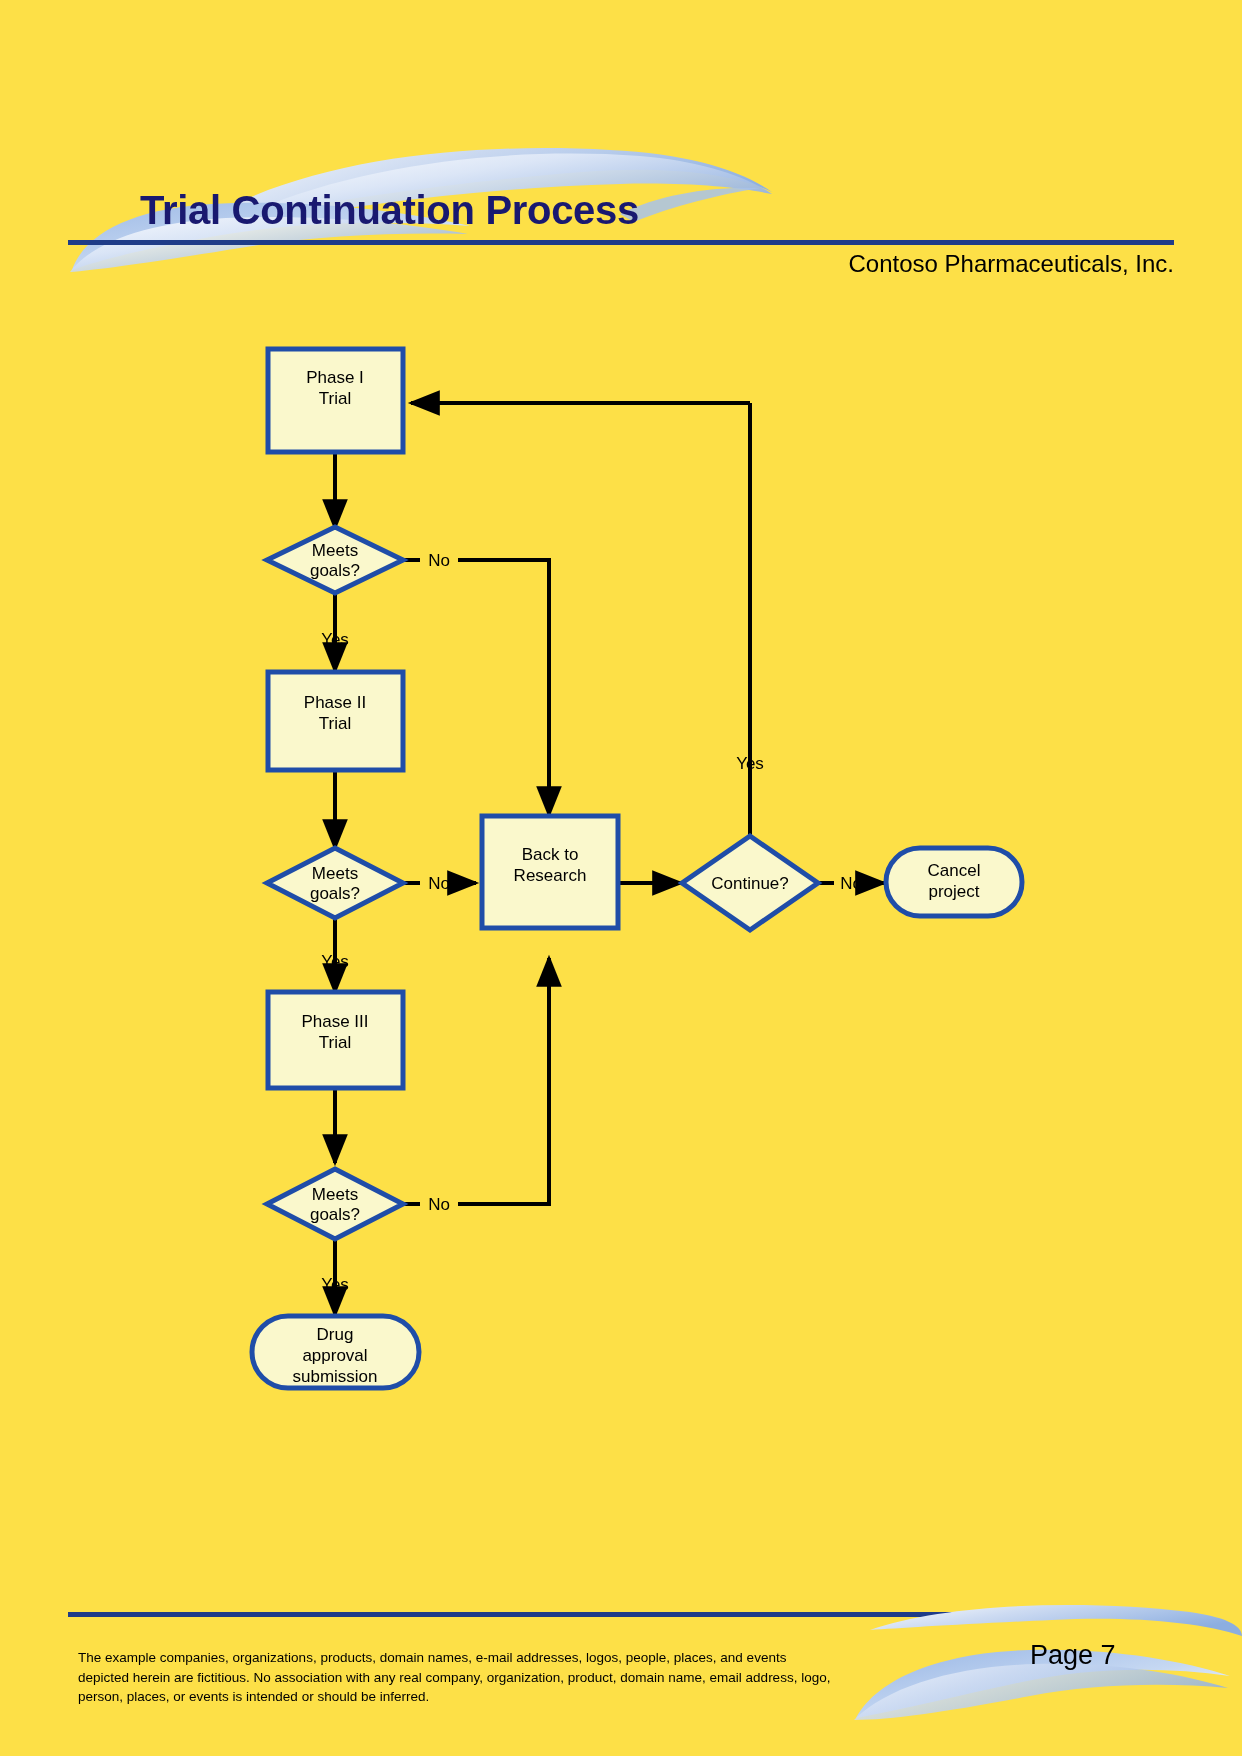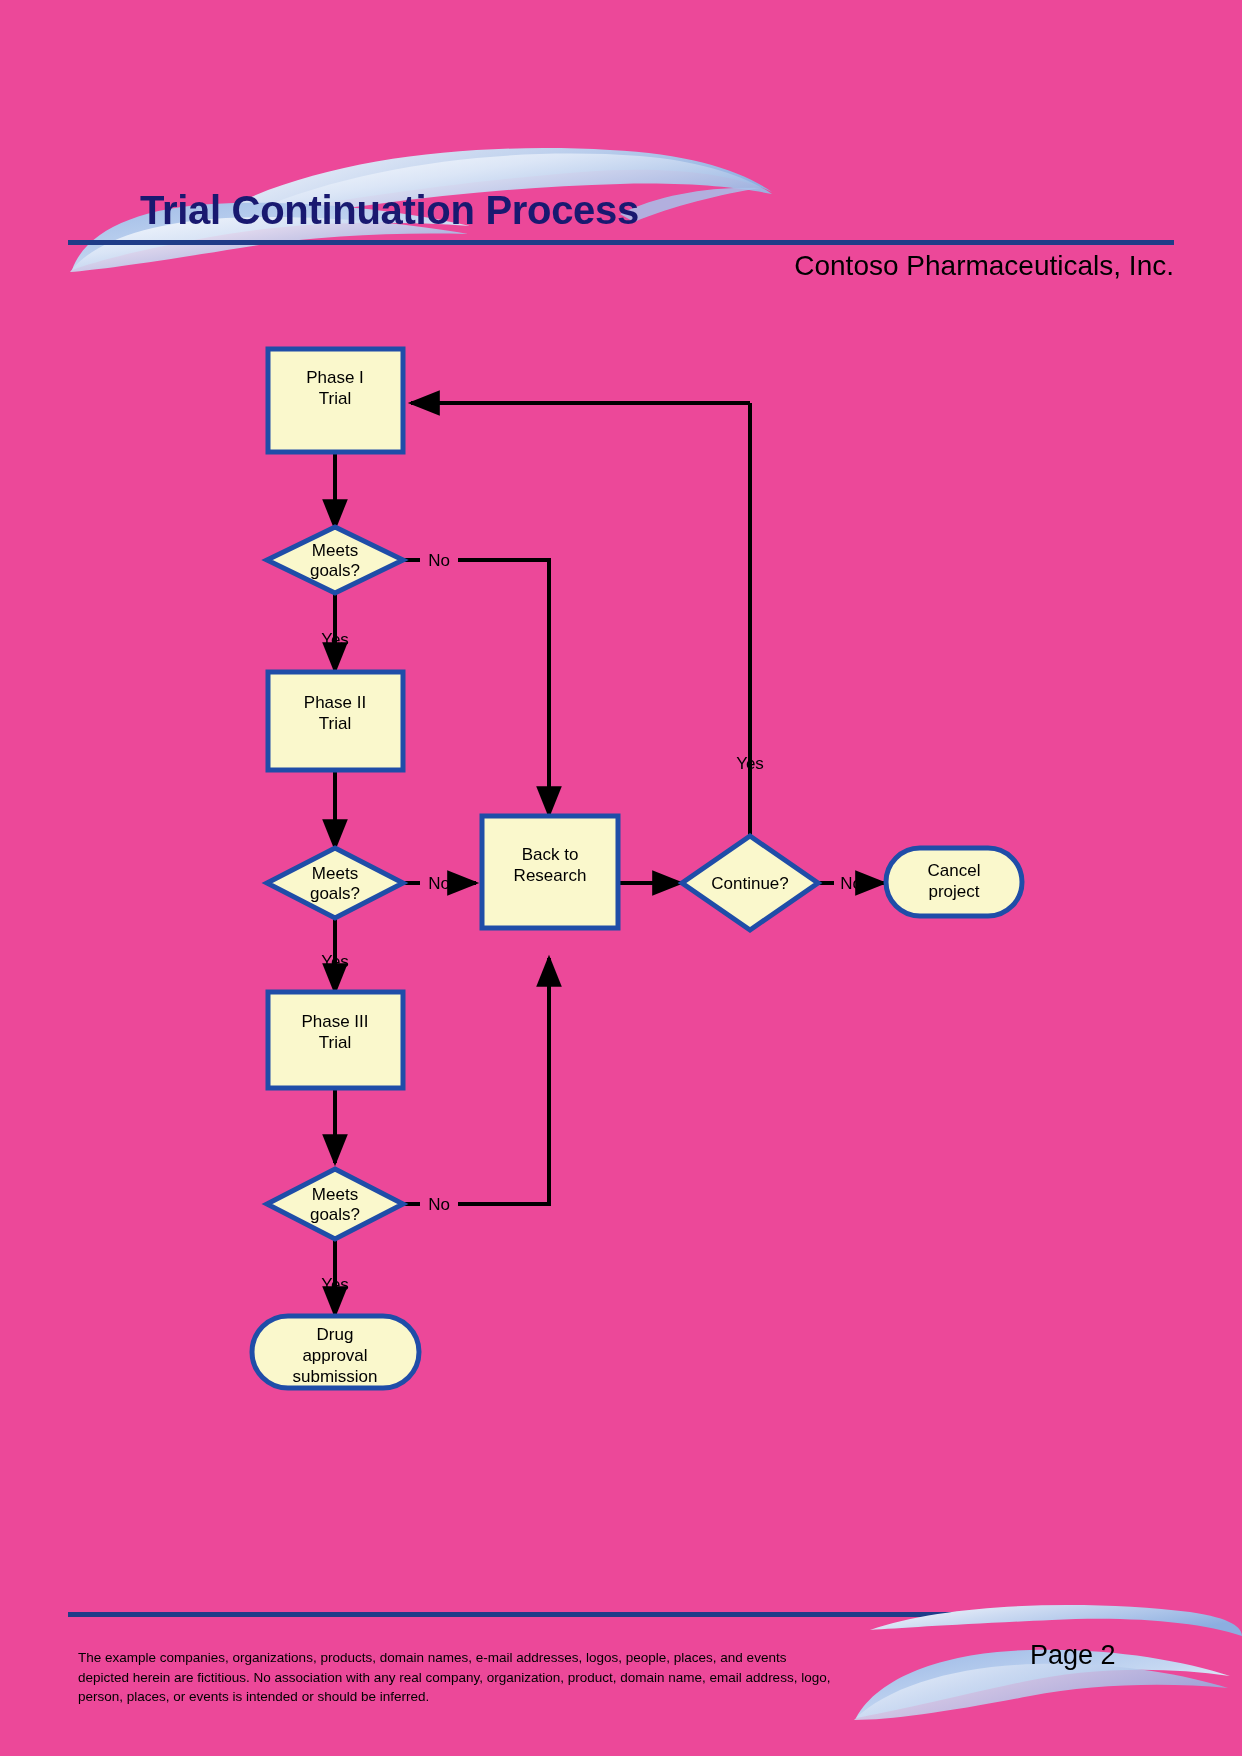--- a/index.html
+++ b/index.html
@@ -9,21 +9,21 @@
     background: #ffffff;
   }
   body {
     font-family: "Liberation Sans", sans-serif;
     -webkit-font-smoothing: antialiased;
   }
   #page {
     position: relative;
     width: 1242px;
     height: 1756px;
-    background: #ec4899;
+    background: #fde047;
     overflow: hidden;
   }
 
   
   #header-swoosh {
     position: absolute;
     left: 0;
     top: 130px;
     width: 1242px;
     height: 170px;
@@ -46,21 +46,21 @@
     top: 240px;
     width: 1106px;
     height: 5px;
     background: #1F3C88;
     z-index: 4;
   }
   #header-subtitle {
     position: absolute;
     right: 68px;
     top: 250px;
-    font-size: 28px;
+    font-size: 24px;
     color: #000000;
     white-space: nowrap;
     z-index: 5;
   }
 
   
   #flow {
     position: absolute;
     left: 0;
     top: 320px;
@@ -294,15 +294,15 @@
     <path d="M 30 30 C 110 2 250 0 350 12 C 392 18 402 28 402 36
              C 360 22 290 16 212 20 C 120 24 62 28 30 30 Z" fill="url(#fswA)"></path>
 
     <path d="M 16 118 C 40 74 110 52 190 50 C 270 48 340 60 390 76
              C 320 66 246 68 182 82 C 108 98 52 112 16 118 Z" fill="url(#fswB)"></path>
     <path d="M 14 120 C 48 86 116 66 196 64 C 276 62 342 74 388 88
              C 324 82 252 84 190 96 C 112 111 52 120 14 120 Z" fill="url(#fswA)" opacity="0.85"></path>
   </svg>
 
   <div id="footer-disclaimer">The example companies, organizations, products, domain names, e-mail addresses, logos, people, places, and events depicted herein are fictitious. No association with any real company, organization, product, domain name, email address, logo, person, places, or events is intended or should be inferred.</div>
-  <div id="footer-page">Page 2</div>
+  <div id="footer-page">Page 7</div>
 
 </div>
 
 </body></html>

